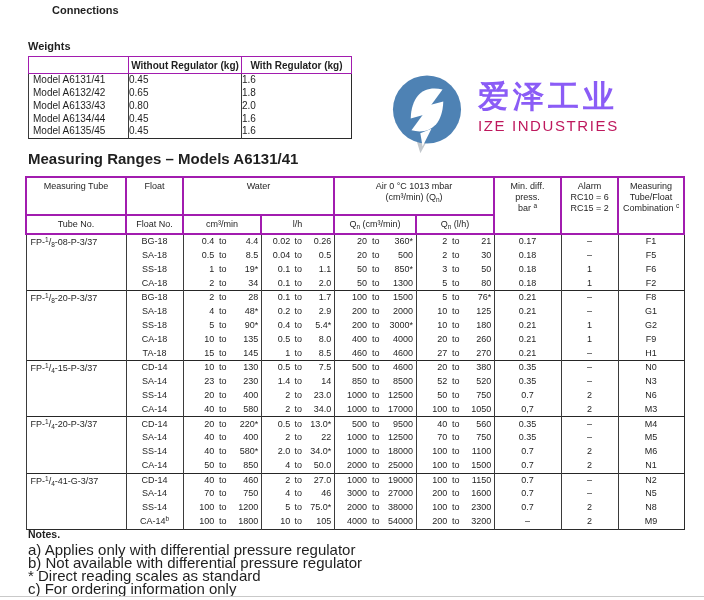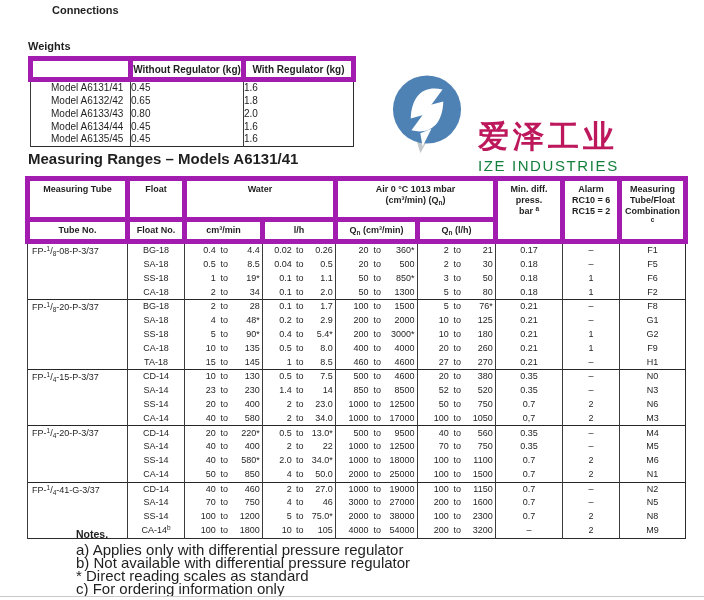--- a/index.html
+++ b/index.html
@@ -9,49 +9,49 @@
 
   
   .connections{position:absolute;top:4px;left:28px;margin-left:24px;}
   .connections h3{font-size:11px;font-weight:bold;}
   .connections p{font-size:10px;margin-top:5px;padding-left:17px;}
   .weights{position:absolute;top:40px;left:28px;}
   .weights h3{font-size:11px;font-weight:bold;margin-bottom:4px;}
 
   
   #weights-table{border-collapse:collapse;border:1.5px solid #2b2b2b;table-layout:fixed;width:323px;font-size:10px;}
-  #weights-table th{border:5px solid #a21caf;font-weight:bold;height:16px;text-align:center;padding:0;}
+  #weights-table th{border:1px solid #a21caf;font-weight:bold;height:16px;text-align:center;padding:0;}
   #weights-table td{border-left:1px solid #3b3b3b;border-top:none;border-bottom:none;height:12.8px;padding:0;text-align:left;line-height:12.5px;}
-  #weights-table td.model{text-align:left;padding-left:20px;}
+  #weights-table td.model{text-align:left;padding-left:4px;}
 
   
   .logo{position:absolute;top:74px;left:390px;display:flex;align-items:flex-start;}
   .logo-text{margin-left:14px;padding-top:6px;}
-  .logo-cn{font-size:31px;font-weight:bold;color:#be185d;letter-spacing:4px;line-height:34px;margin-top:40px;}
-  .logo-en{font-size:15px;color:#15803d;letter-spacing:1.6px;margin-top:3px;}
+  .logo-cn{font-size:31px;font-weight:bold;color:#8b5cf6;letter-spacing:4px;line-height:34px;}
+  .logo-en{font-size:15px;color:#be185d;letter-spacing:1.6px;margin-top:3px;}
 
   
   .measuring{position:absolute;top:150px;left:25px;width:658px;}
   .measuring h2{font-size:15px;font-weight:bold;margin:0 0 9px 3px;}
   #measuring-table{border-collapse:collapse;border:1.5px solid #2b2b2b;table-layout:fixed;width:658px;font-size:9px;}
-  #measuring-table thead th{border:5px solid #a21caf;font-weight:bold;font-size:9px;vertical-align:top;padding:3px 1px 1px 1px;line-height:11px;}
+  #measuring-table thead th{border:2px solid #a21caf;font-weight:normal;font-size:9px;vertical-align:top;padding:3px 1px 1px 1px;line-height:11px;}
   #measuring-table thead tr.h1 th{height:32px;}
   #measuring-table thead tr.h2 th{height:13px;}
   #measuring-table tbody td{border-left:1px solid #3b3b3b;border-top:none;border-bottom:none;
     padding:0;height:13.8px;line-height:13.5px;white-space:nowrap;overflow:hidden;text-align:center;}
   #measuring-table tbody tr.group-first td{border-top:1.3px solid #262626;}
   #measuring-table td.tube{vertical-align:top;text-align:left;padding:1px 0 0 4px;}
   #measuring-table td.range .lo{display:inline-block;width:37%;text-align:right;}
   #measuring-table td.range .to{display:inline-block;width:22%;text-align:center;}
   #measuring-table td.range .hi{display:inline-block;width:35%;text-align:right;}
   sup.sm{font-size:6.5px;position:relative;top:-3px;vertical-align:baseline;}
   sub.sm{font-size:6.5px;position:relative;top:2px;vertical-align:baseline;}
 
   
-  .notes{position:absolute;top:528px;left:28px;margin-left:48px;}
+  .notes{position:absolute;top:528px;left:28px;}
   .notes h3{font-size:10.5px;font-weight:bold;margin-bottom:3px;}
   .notes .note-line{font-size:15px;line-height:13px;}
   .bottom-rule{position:absolute;top:596px;left:0;width:704px;border-top:1px solid #c9c9c9;}
 </style>
 </head>
 <body>
 
 <div class="page">
 
   <section class="connections">

